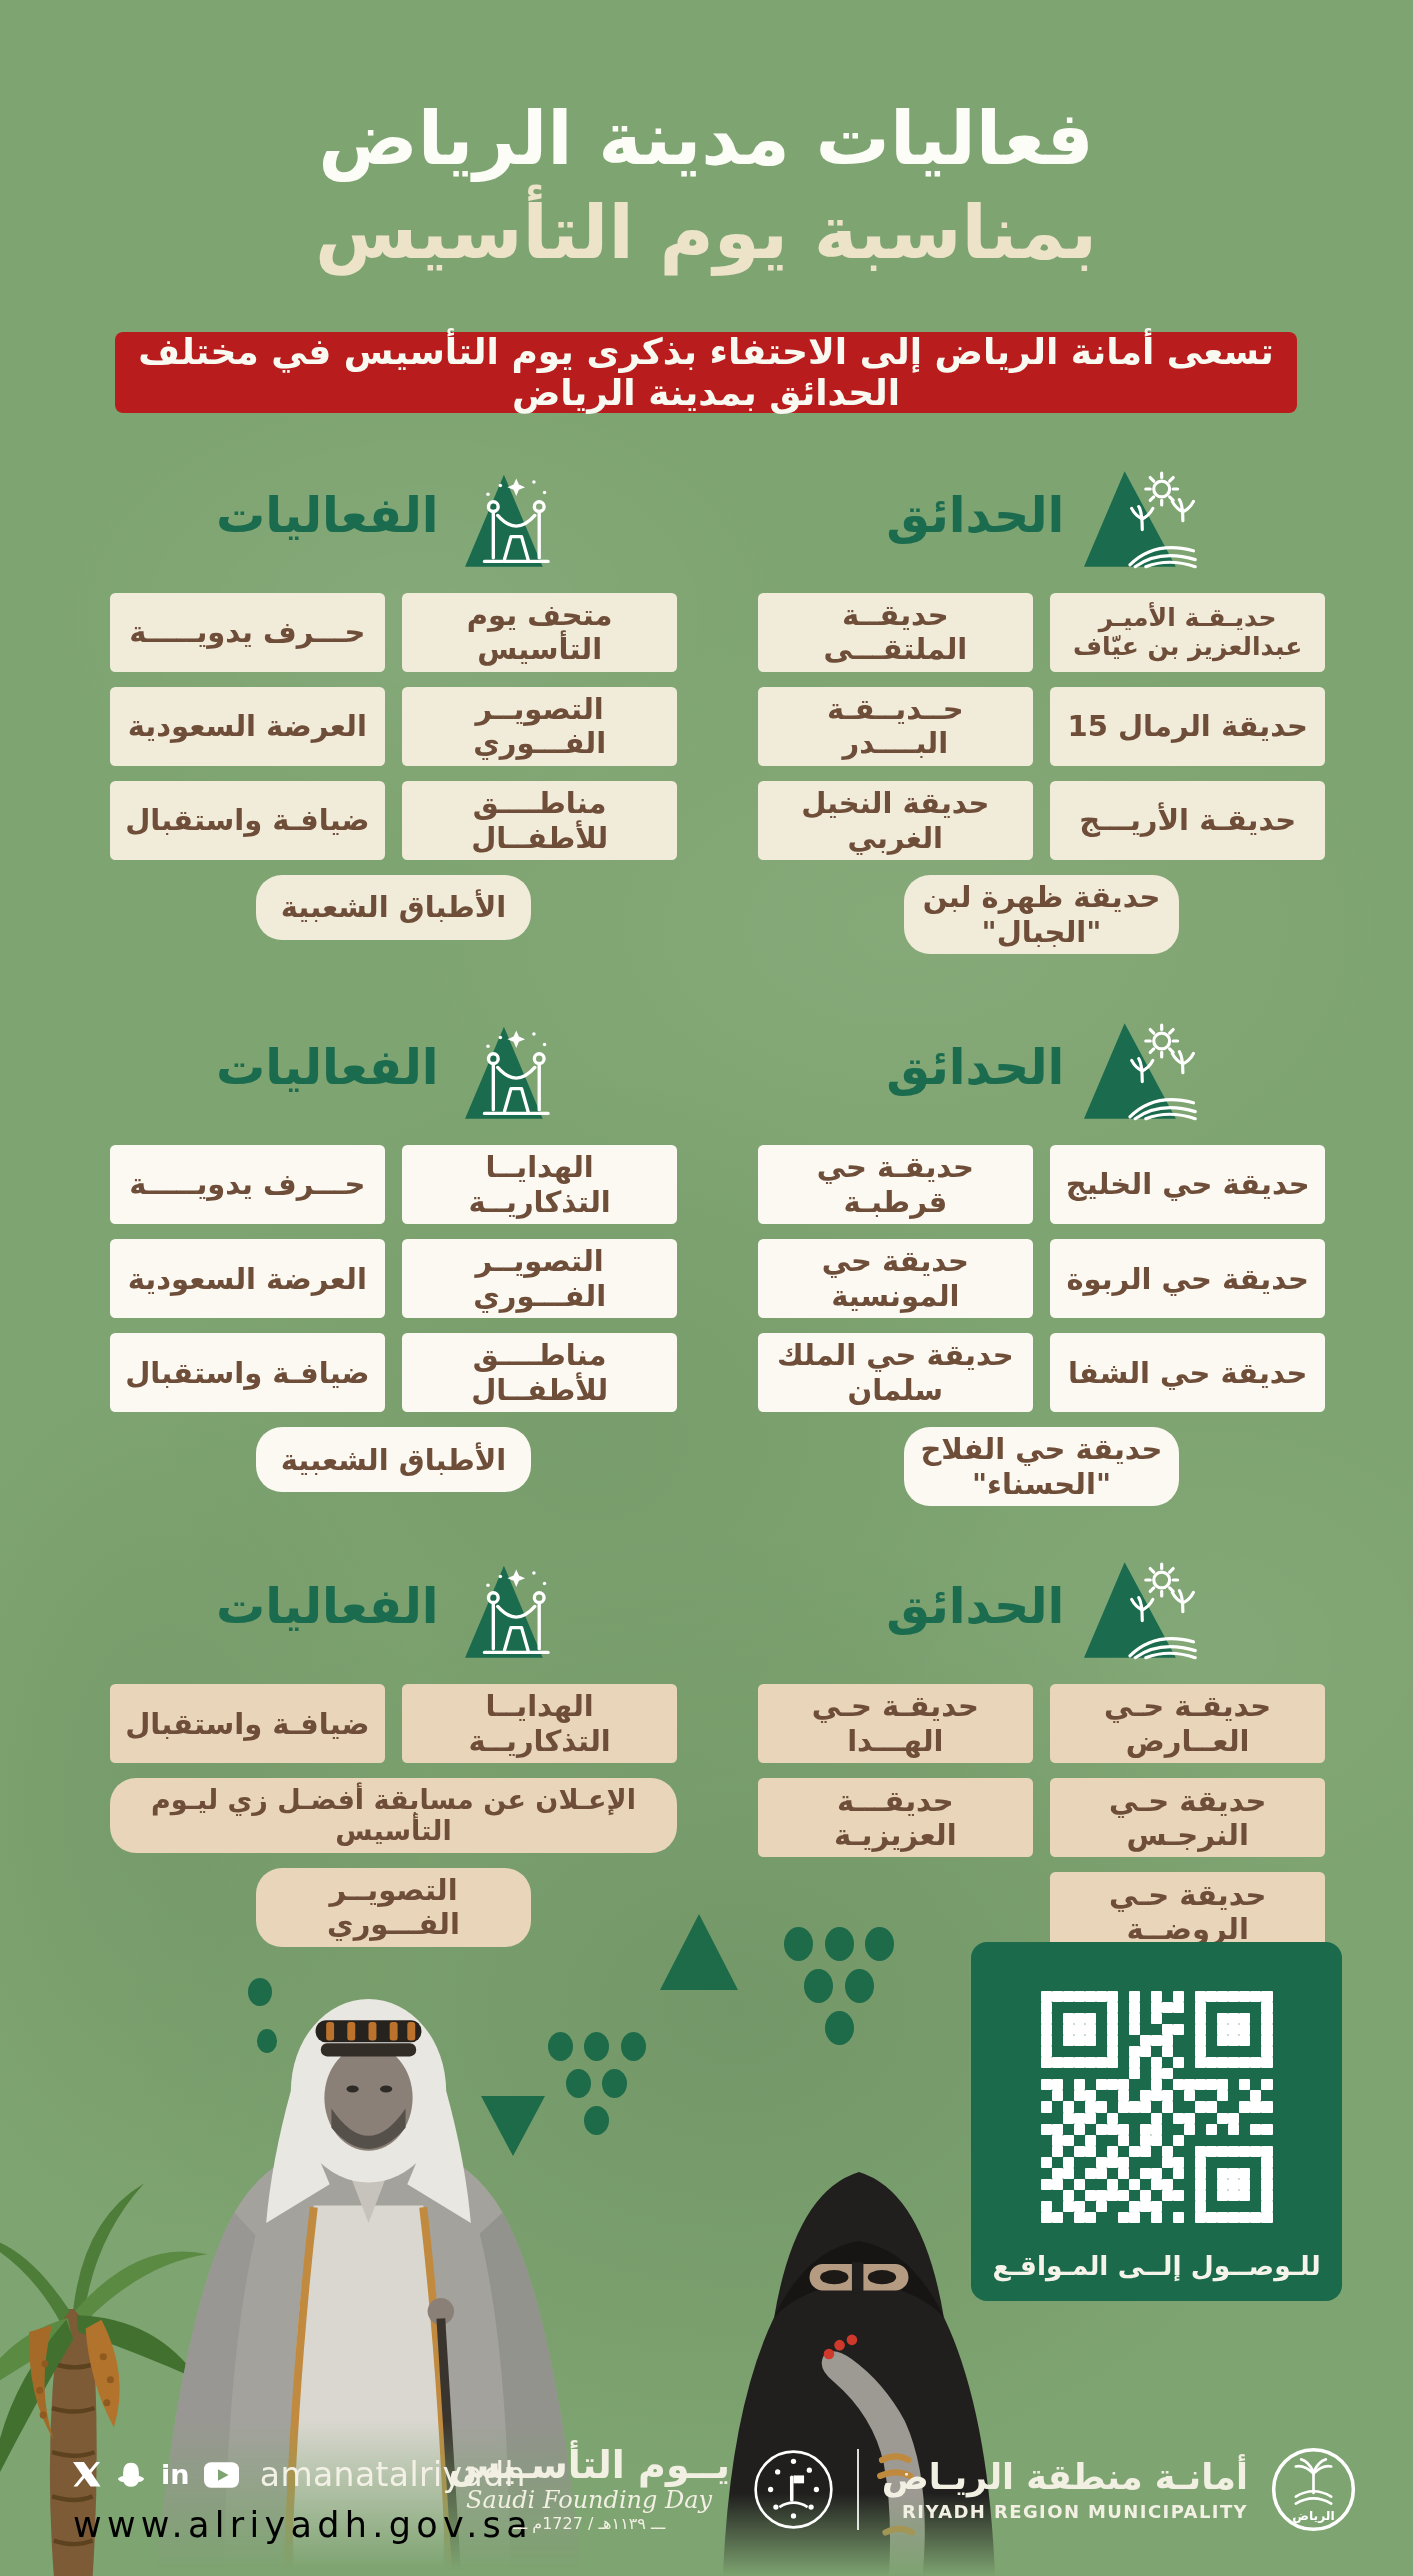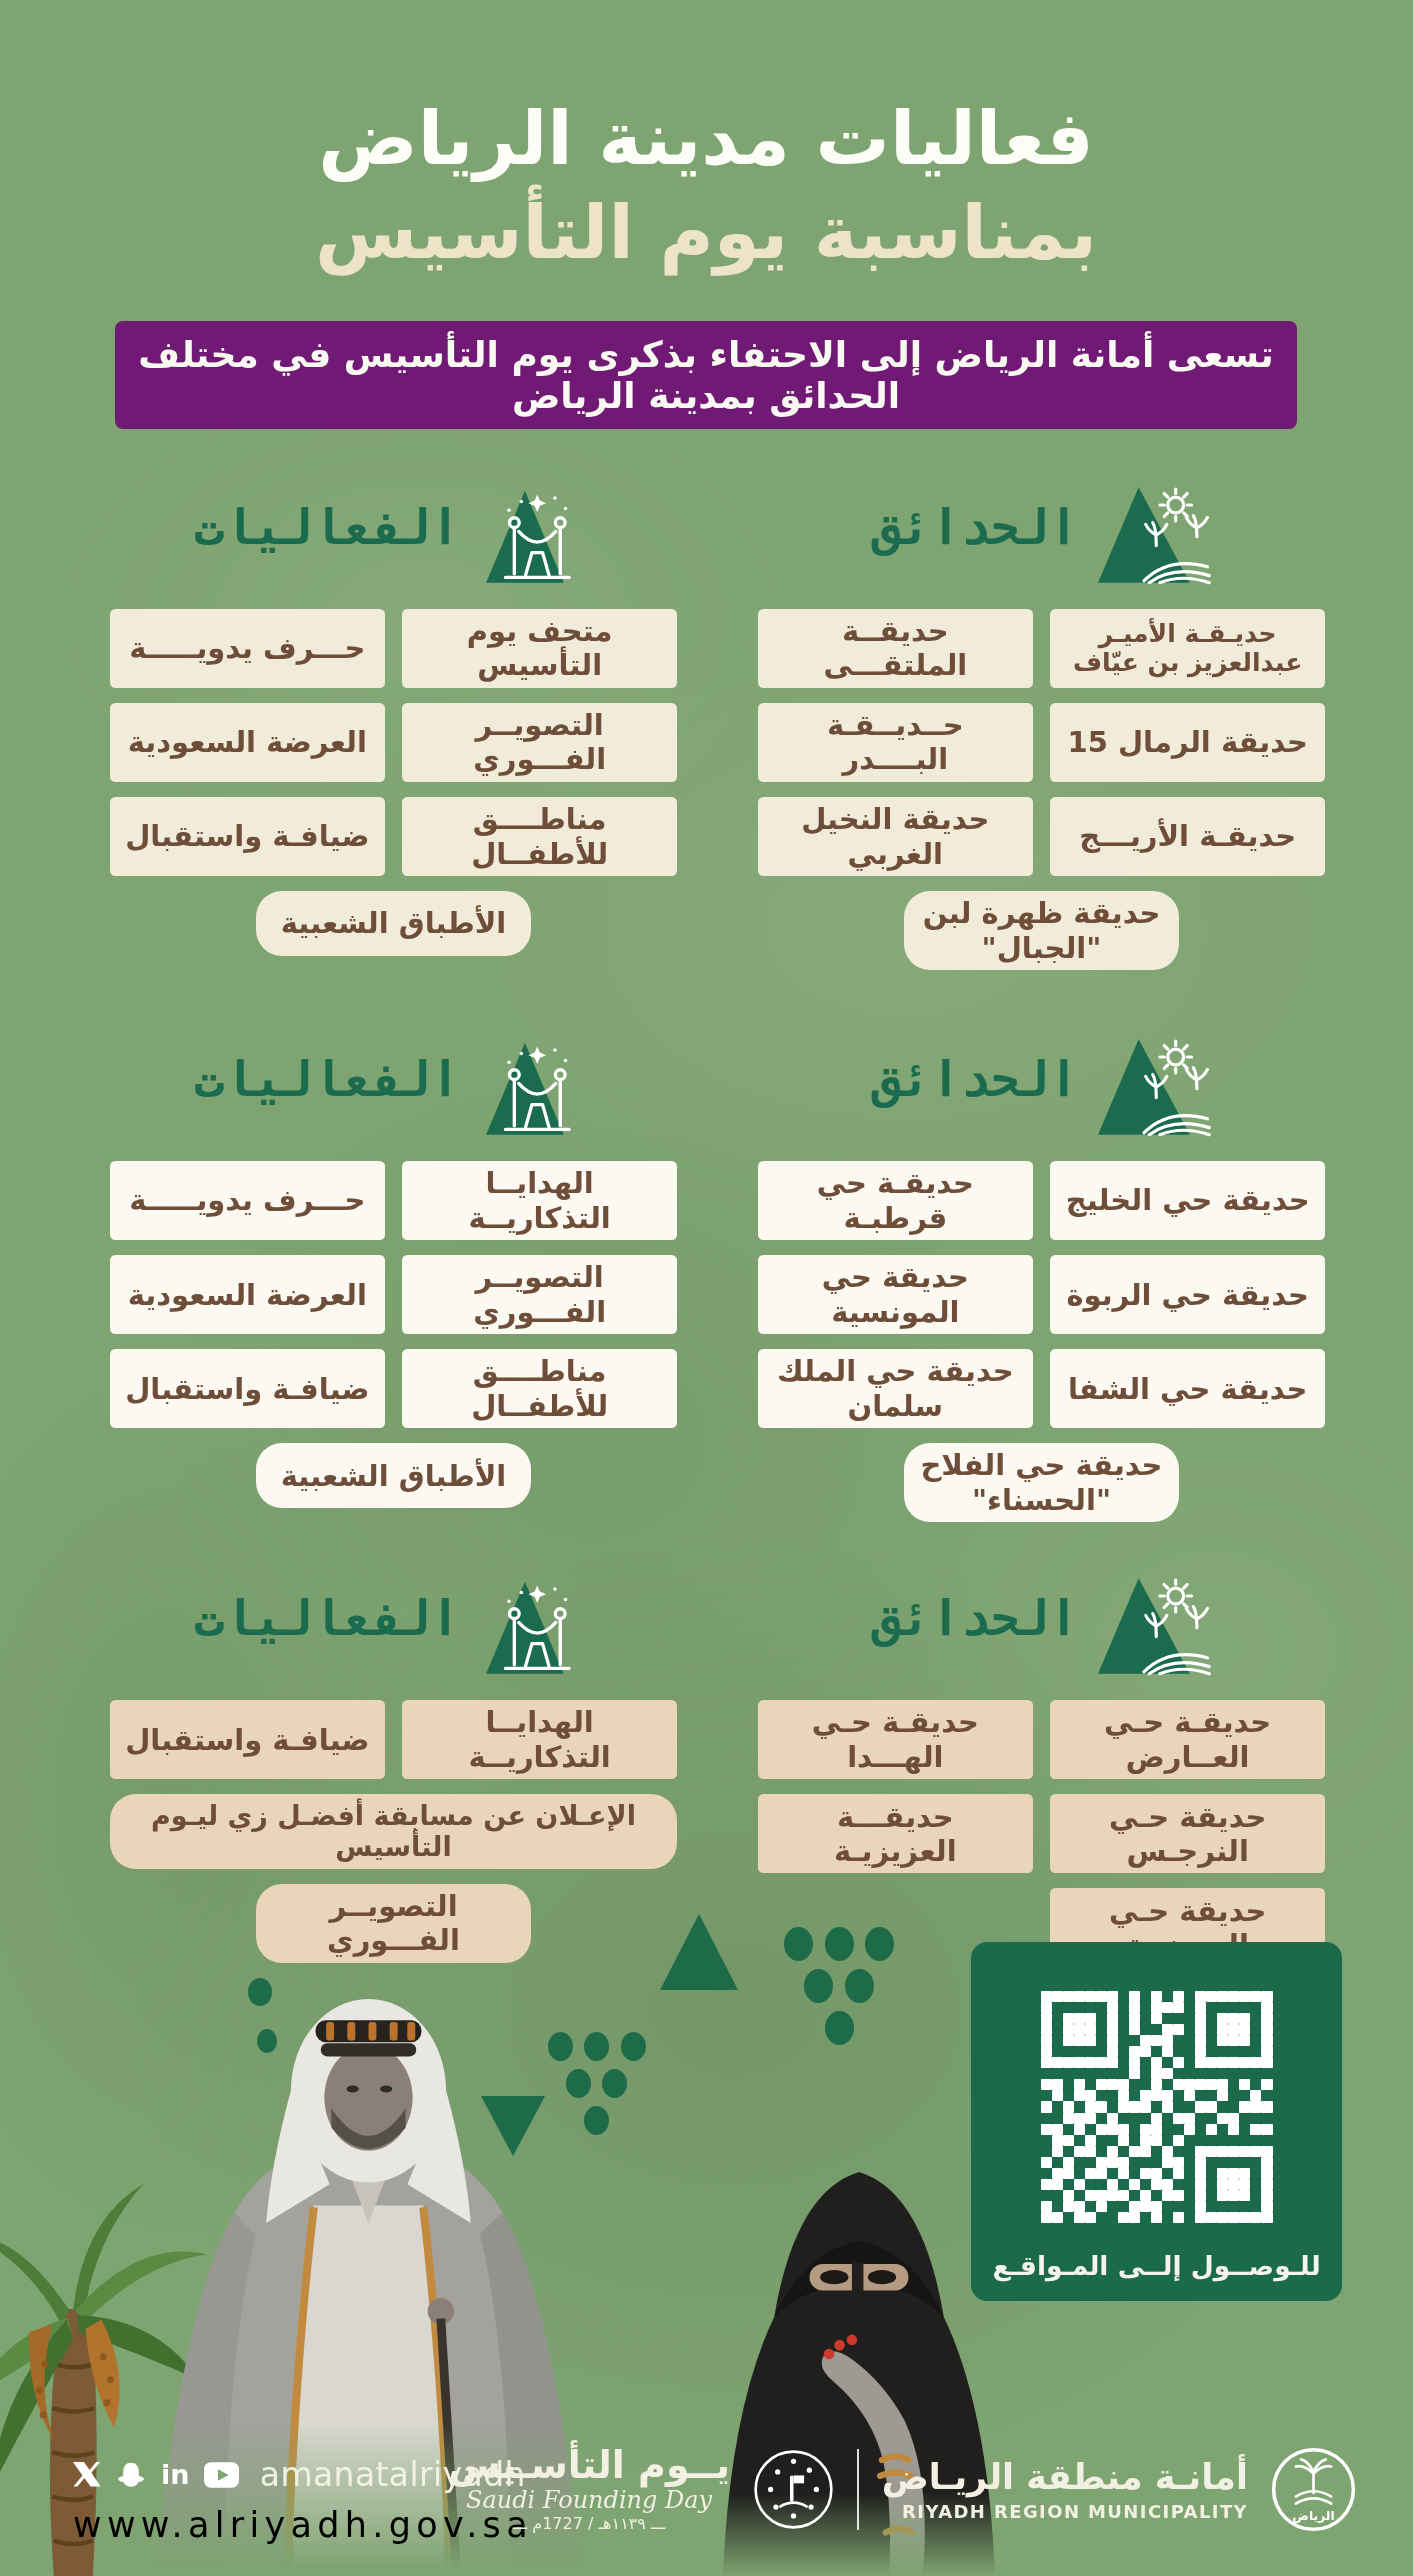--- a/index.html
+++ b/index.html
@@ -22,31 +22,31 @@
   }
   .layer{position:relative;z-index:2;}
 
   
   .title{padding-top:92px;text-align:center;font-weight:700;font-size:74px;line-height:1.27;}
   .title .l1{color:#fdfdf7;}
   .title .l2{color:#ece3c9;}
 
   
   .banner{
-    width:1182px;height:108px;margin:41px auto 0;background:#701a75;border-radius:8px;
+    width:1182px;height:81px;margin:52px auto 0;background:#b91c1c;border-radius:8px;
     display:flex;align-items:center;justify-content:center;
     color:#f8f9f1;font-weight:700;font-size:36px;text-align:center;
   }
 
   
   .sections{padding:0 88px 0 111px;}
   .section{display:flex;gap:81px;}
   .sec1{margin-top:53px;} .sec2{margin-top:64px;} .sec3{margin-top:51px;}
   .half{flex:1;min-width:0;}
-  .half-head{display:flex;align-items:center;justify-content:center;gap:19.4px;margin-bottom:21px;font-family:Liberation Mono, monospace;}
+  .half-head{display:flex;align-items:center;justify-content:center;gap:19.4px;margin-bottom:21px;}
   .half-head .hd-txt{color:#1b6b4e;font-weight:700;font-size:49px;line-height:1;padding-bottom:7px;}
   .hd-ico{width:113px;height:106px;flex:0 0 auto;}
   .grid{display:grid;grid-template-columns:1fr 1fr;gap:15px 17.7px;align-items:stretch;}
   .box{
     border-radius:5.3px;display:flex;align-items:center;justify-content:center;
     min-height:65px;padding:5.3px 14px;box-sizing:border-box;
     color:#6e4d39;font-weight:700;font-size:29px;line-height:1.18;text-align:center;
   }
   .sec1 .box{background:#f1ebd9;}
   .sec2 .box{background:#fbf9f1;}

